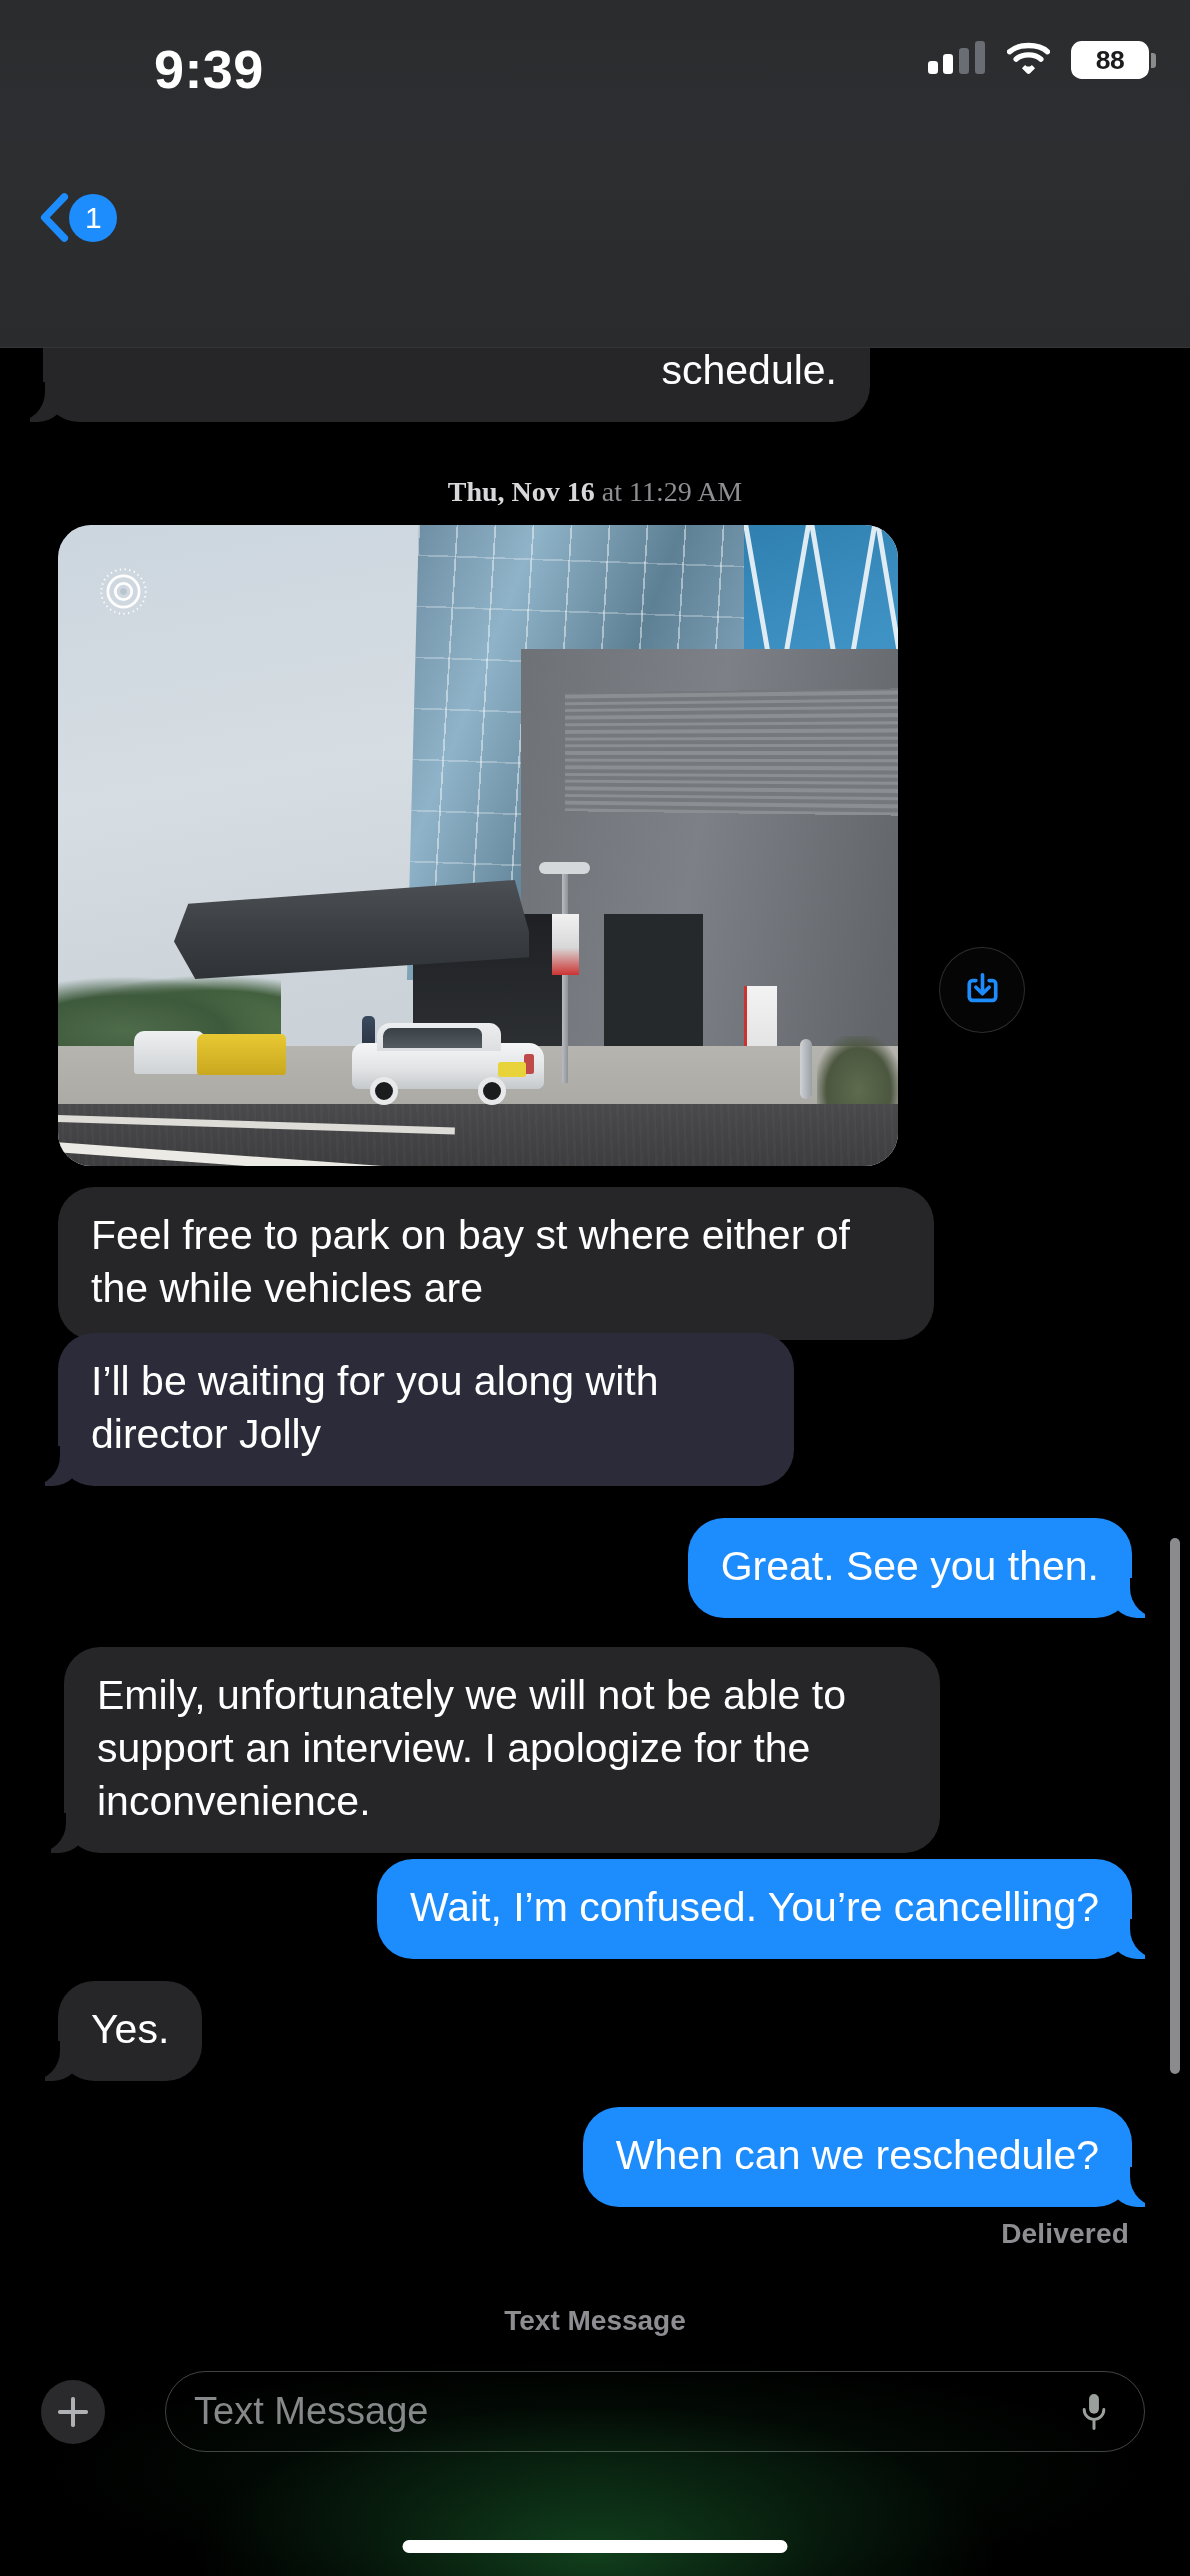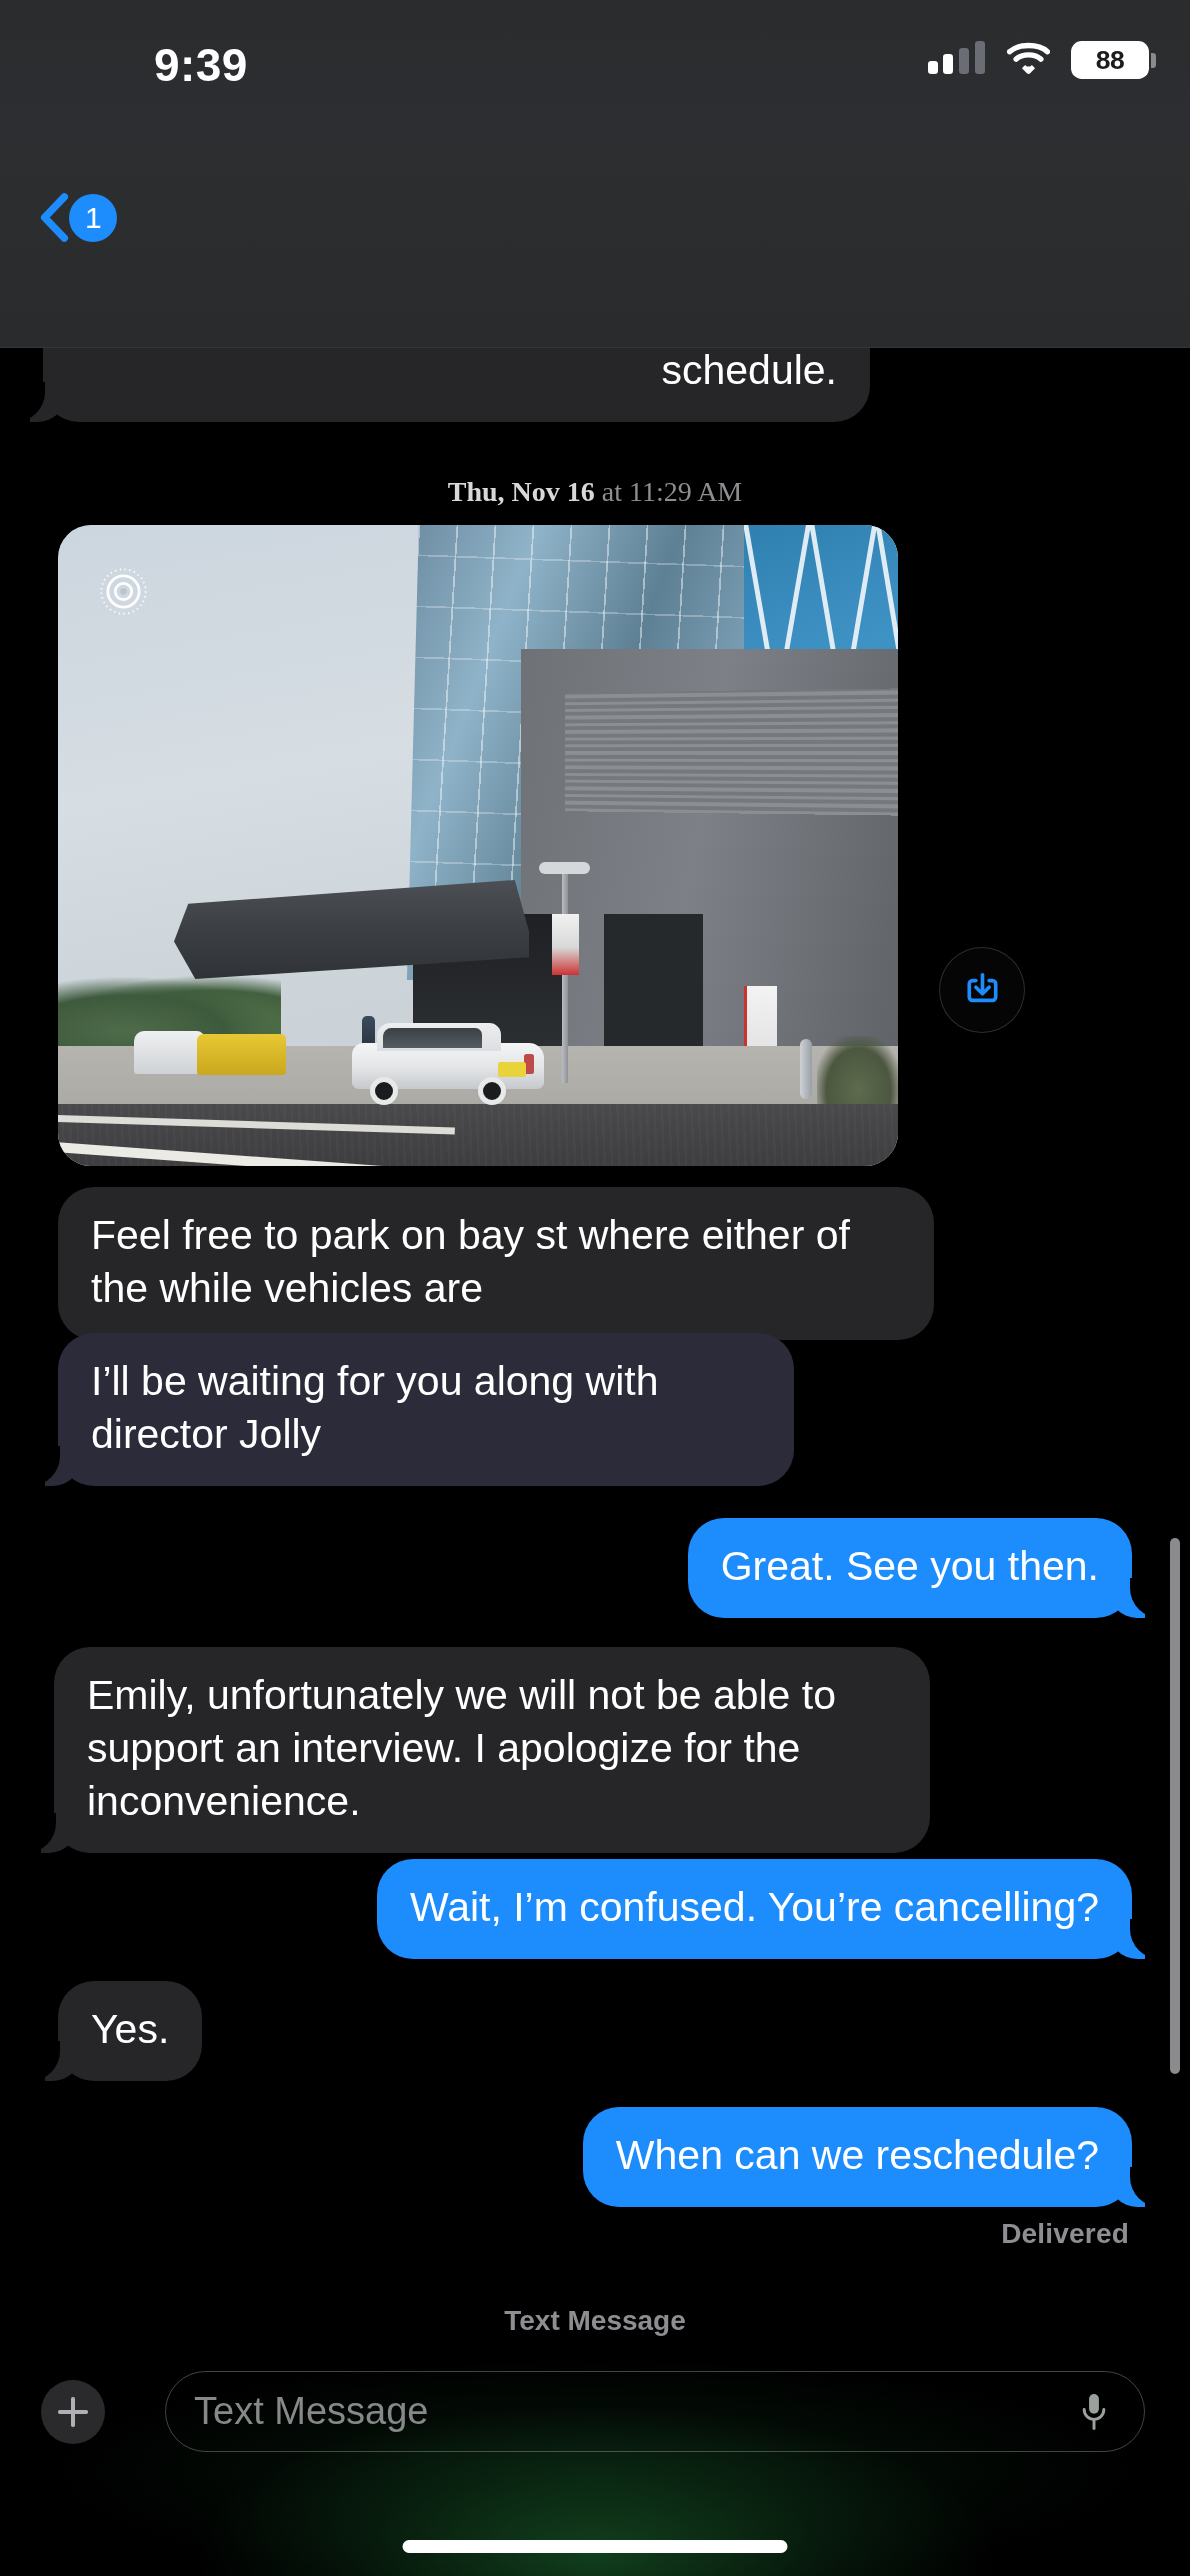--- a/index.html
+++ b/index.html
@@ -13,21 +13,21 @@
   .phone { position:relative; width:1190px; height:2576px; background:#000; overflow:hidden; }
 
   
   .statusbar {
     position:absolute; top:0; left:0; width:1190px; height:141px;
     background:linear-gradient(180deg,#2b2c2e 0%, #2d2e31 100%);
     z-index:30;
   }
   .sb-time {
     position:absolute; left:154px; top:38px;
-    font-size:46px; font-weight:700; color:#fff; letter-spacing:0.4px;
+    font-size:54px; font-weight:700; color:#fff; letter-spacing:0.4px;
   }
   .sb-right { position:absolute; right:41px; top:41px; display:flex; align-items:flex-start; gap:21.5px; height:46px; }
   .bars { display:flex; align-items:flex-end; gap:5.8px; height:33px; }
   .bars i { display:block; width:10px; border-radius:3.3px; background:#ffffff; }
   .bars i:nth-child(1){ height:13.2px; }
   .bars i:nth-child(2){ height:20px; }
   .bars i:nth-child(3){ height:26.5px; background:#6a6d73; }
   .bars i:nth-child(4){ height:33px; background:#6a6d73; }
   .wifi { width:43px; height:33px; position:relative; }
   .batt {
@@ -362,21 +362,21 @@
         <span>I’ll be waiting for you along with director Jolly</span>
       </div>
     </div>
 
     <div class="row" style="right:58px; top:1377px; left:auto;">
       <div class="bubble out tail-r">
         <span>Great. See you then.</span>
       </div>
     </div>
 
-    <div class="row" style="left:54px; top:1506px;">
+    <div class="row" style="left:64px; top:1506px;">
       <div class="bubble in tail-l" style="width:893px;">
         <span>Emily, unfortunately we will not be able to support an interview. I apologize for the inconvenience.</span>
       </div>
     </div>
 
     <div class="row" style="left:58px; top:1840px;">
       <div class="bubble in tail-l">
         <span>Yes.</span>
       </div>
     </div>

